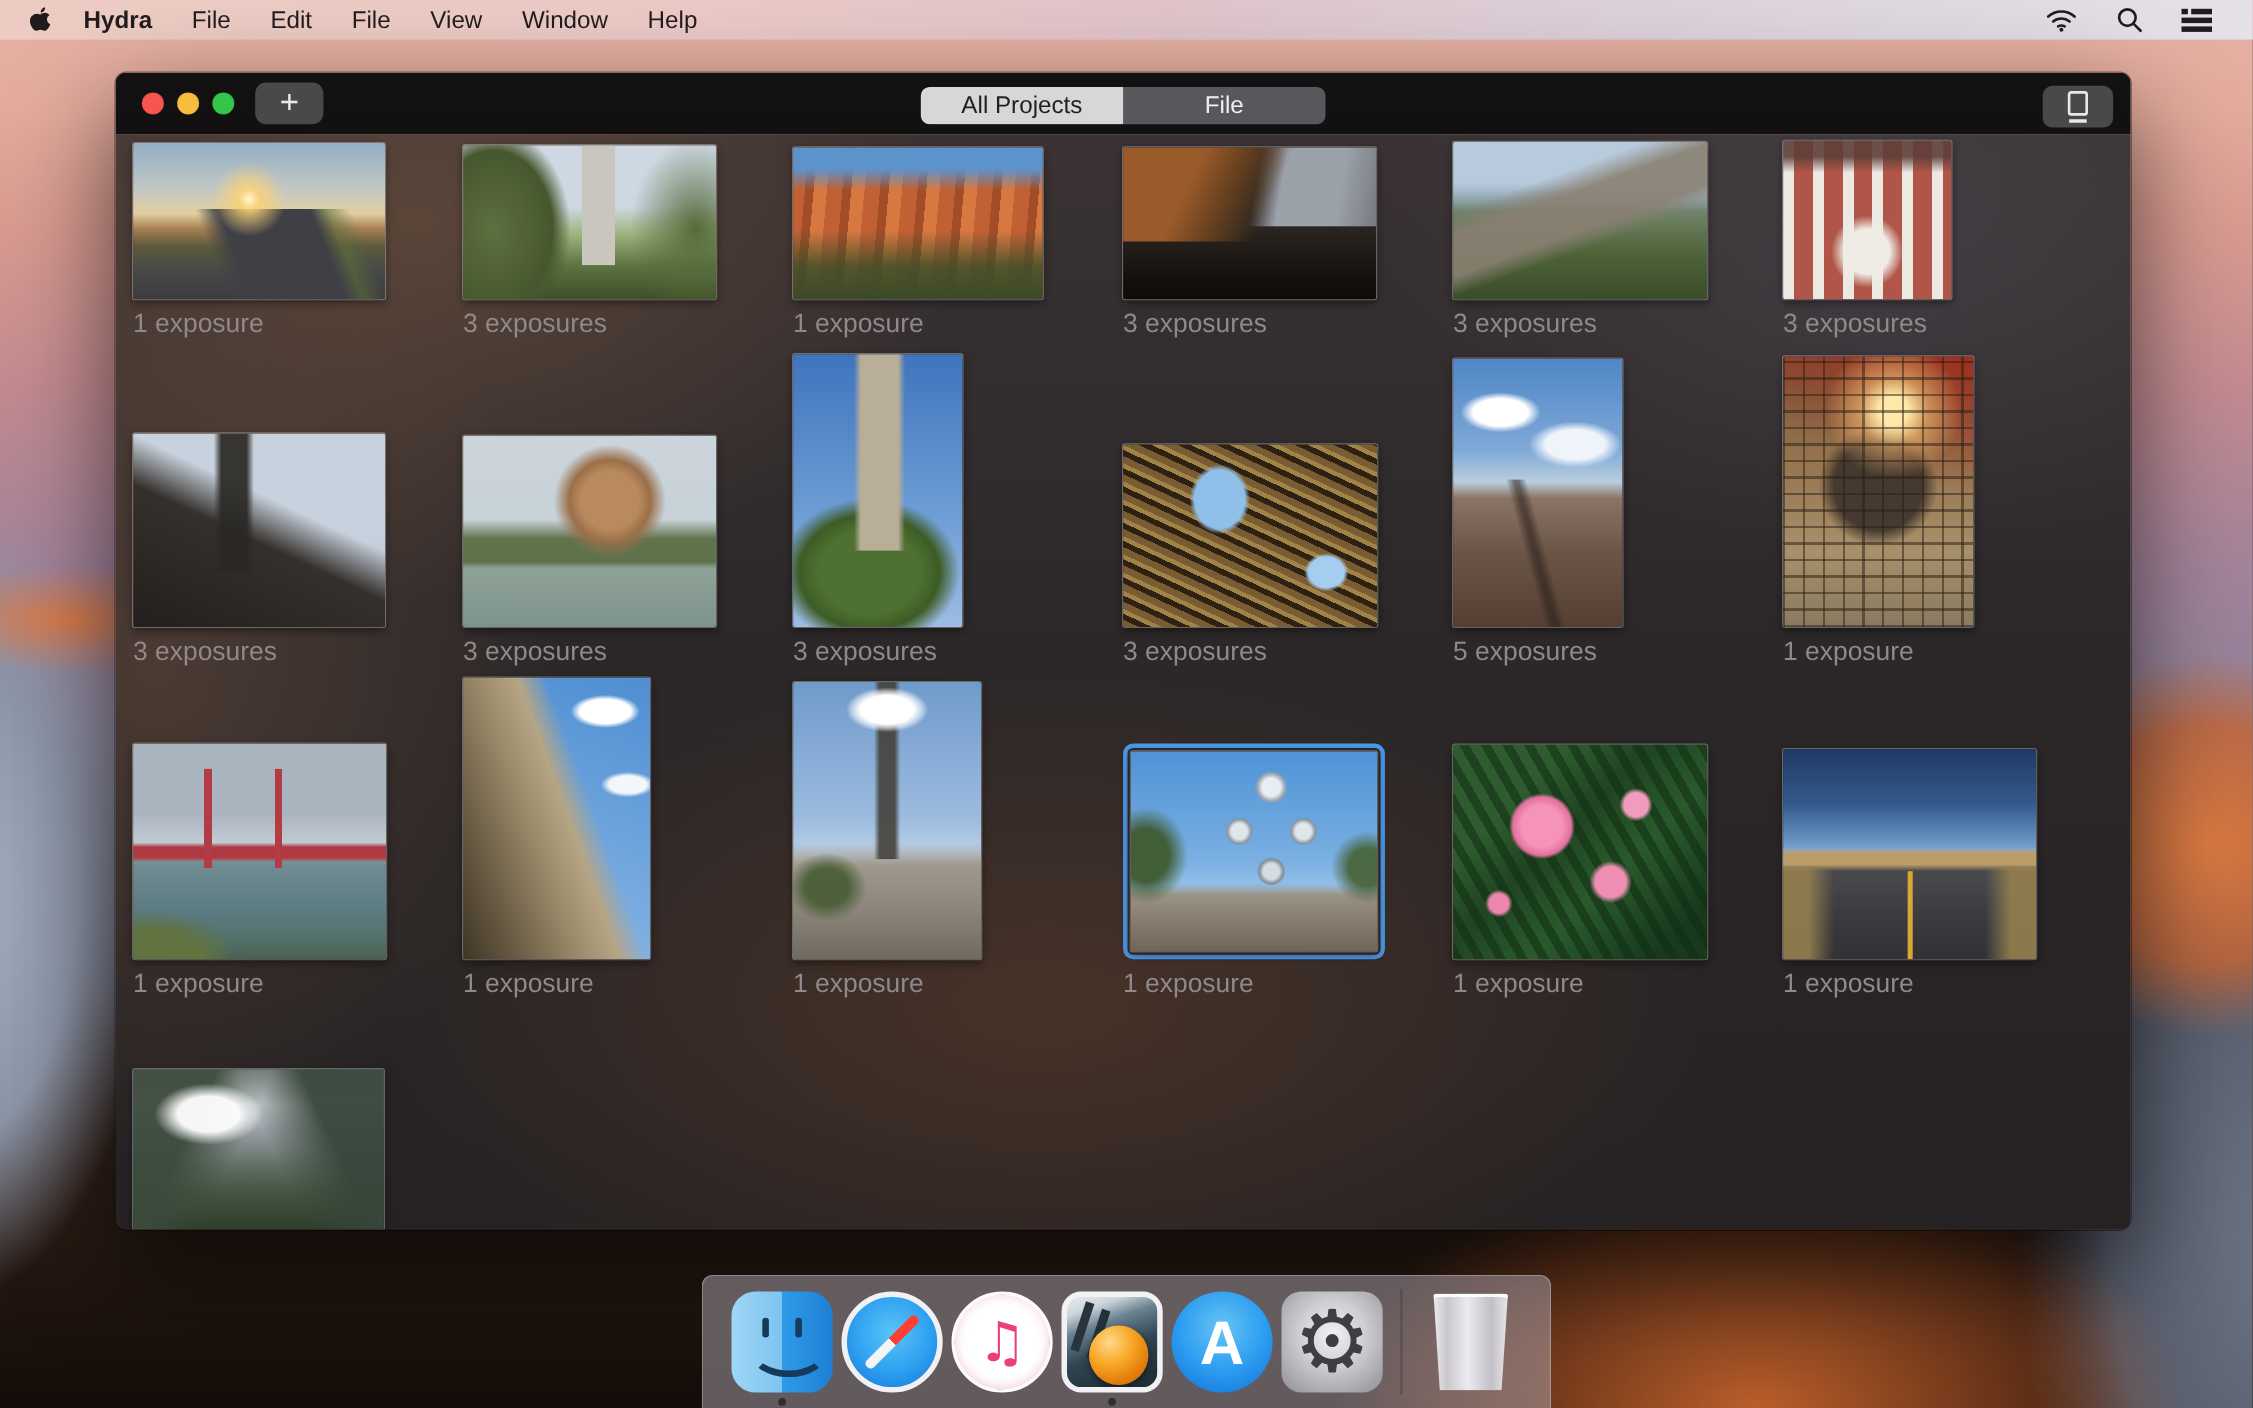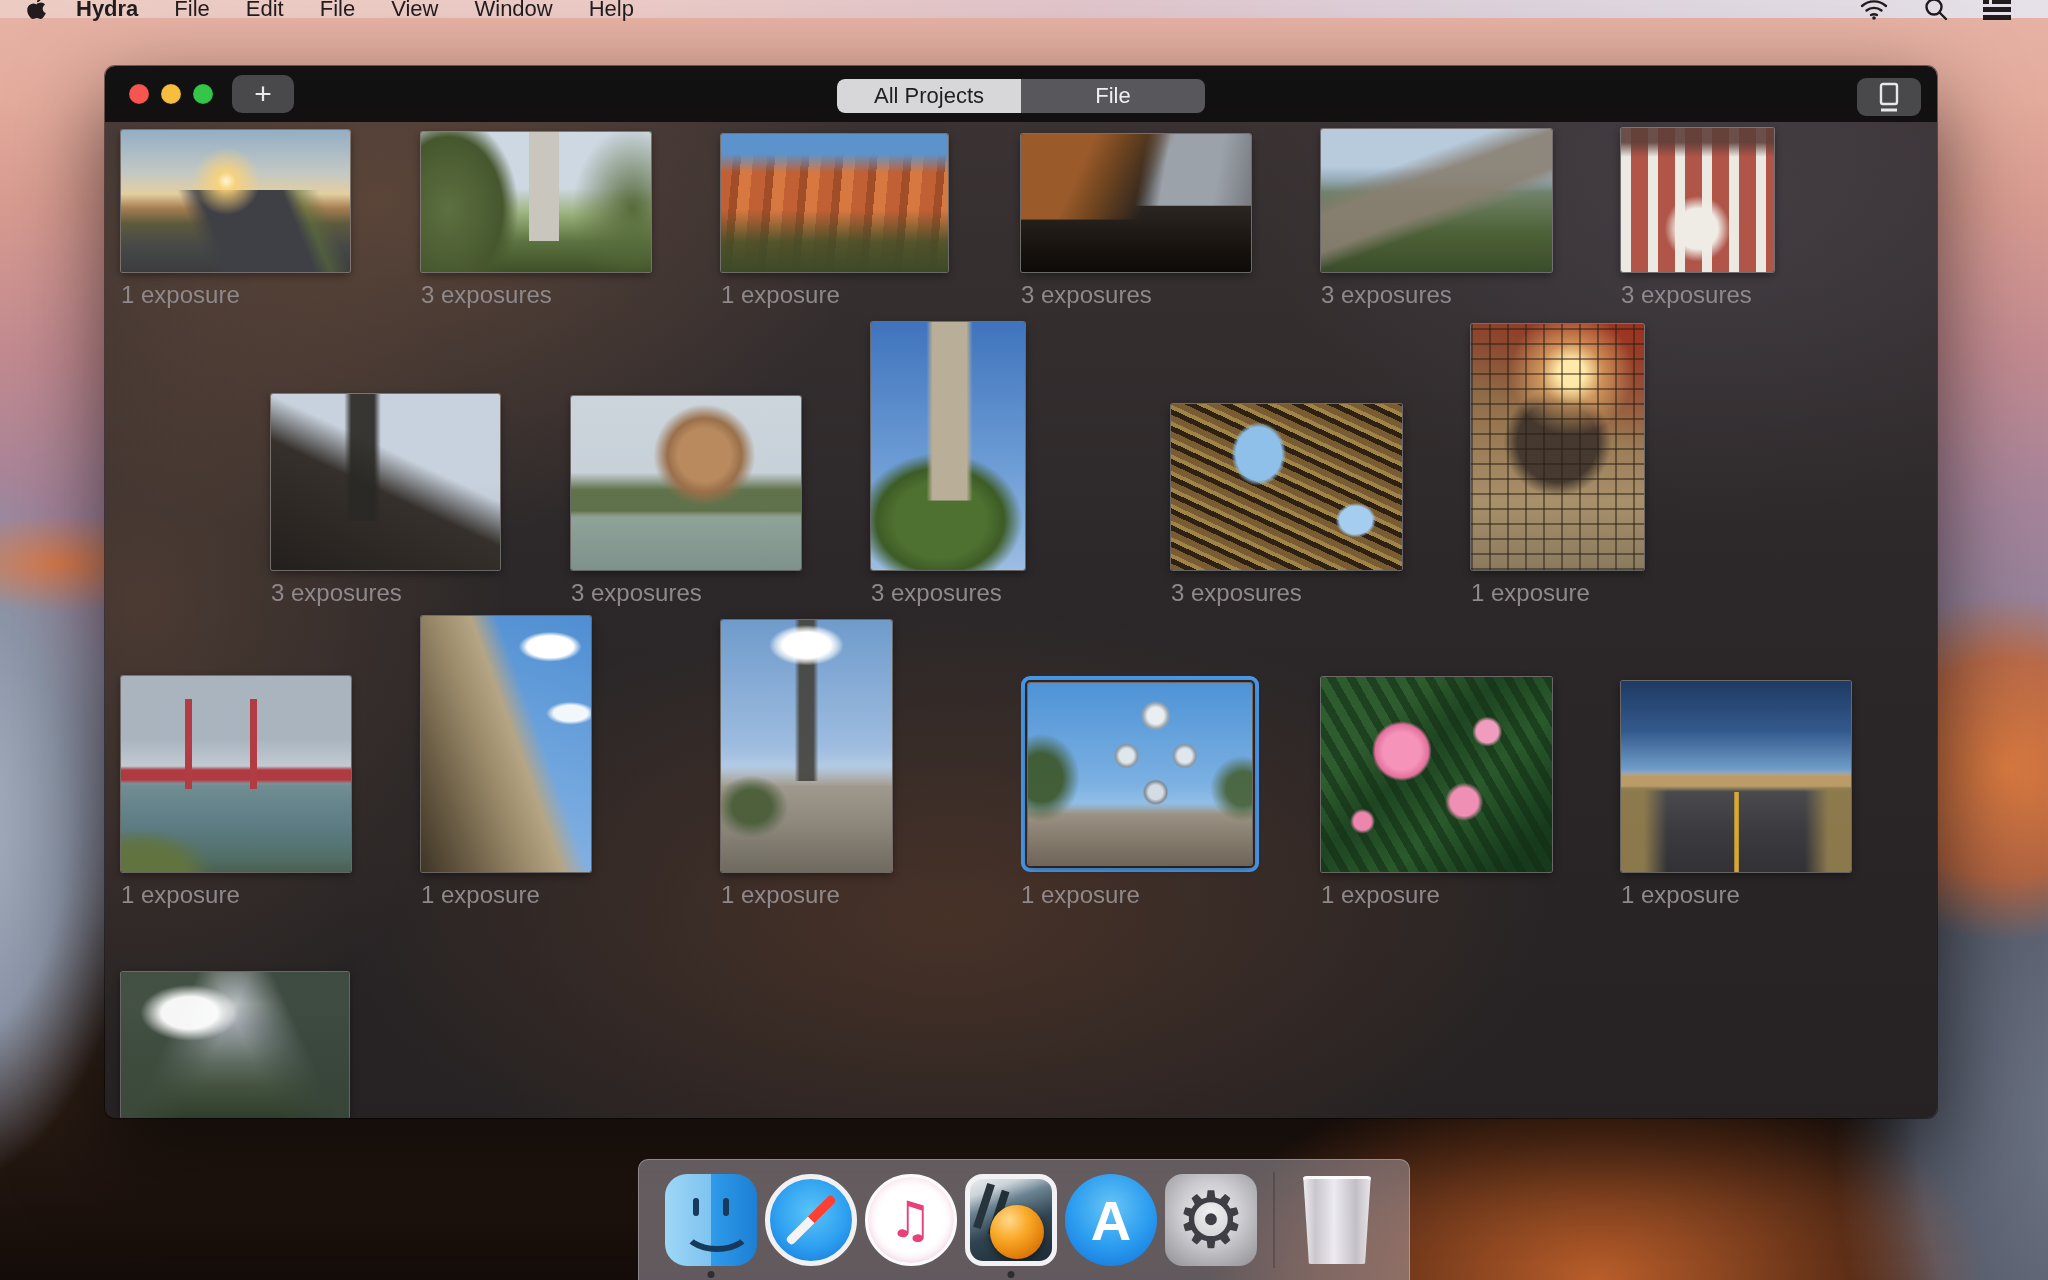--- a/index.html
+++ b/index.html
@@ -13,21 +13,21 @@
       radial-gradient(ellipse 200px 70px at 3% 44%, rgba(226,122,66,.9), transparent 70%),
       radial-gradient(ellipse 260px 240px at 98% 60%, #d97a40, rgba(194,102,58,.85) 45%, transparent 72%),
       radial-gradient(ellipse 300px 560px at 101% 88%, #6d7485, #555b6a 50%, transparent 78%),
       radial-gradient(ellipse 240px 480px at -2% 64%, #aab3c3, #8c95a7 45%, transparent 75%),
       linear-gradient(180deg, transparent 70%, #2c1d15 84%, #140c09 100%),
       linear-gradient(180deg, #e6b3a6 0%, #e3ab9c 8%, #d89b90 16%, #c18a90 28%, #a3839a 40%, #8d8298 52%, #6d6776 64%, #4a403f 78%, #241a16 100%);
   }
 
   
   .menubar {
-    position:absolute; left:0; top:0; width:2048px; height:18px;
+    position:absolute; left:0; top:0; width:2048px; height:36px;
     display:flex; align-items:center; padding:0 20px;
     background:linear-gradient(90deg,#ecccc2 0%,#ebcac6 30%,#e0c4ca 52%,#dcd2dc 74%,#e6e1e9 100%);
     font-size:22px; color:#221c1f;
   }
   .menubar .apple { width:22px; height:24px; margin:0 10px 0 6px; }
   .menubar .mitem { margin:0 18px; white-space:nowrap; }
   .menubar .appname { font-weight:700; }
   .menubar .spacer { flex:1; }
   .menubar .sicon { margin:0 17px; display:flex; align-items:center; }
 
@@ -359,20 +359,24 @@
       </div>
       <div class="cell">
         <div class="thumb t-stone-tower" style="width:154px;height:248px"></div>
         <div class="caption">3 exposures</div>
       </div>
       <div class="cell">
         <div class="thumb t-wicker" style="width:231px;height:166px"></div>
         <div class="caption">3 exposures</div>
       </div>
       <div class="cell">
+        <div class="thumb t-pier" style="width:154px;height:244px"></div>
+        <div class="caption">5 exposures</div>
+      </div>
+      <div class="cell">
         <div class="thumb t-apple-glass" style="width:173px;height:246px"></div>
         <div class="caption">1 exposure</div>
       </div>
     </div>
 
     <div class="row row3">
       <div class="cell">
         <div class="thumb t-golden-gate" style="width:230px;height:196px"></div>
         <div class="caption">1 exposure</div>
       </div>

